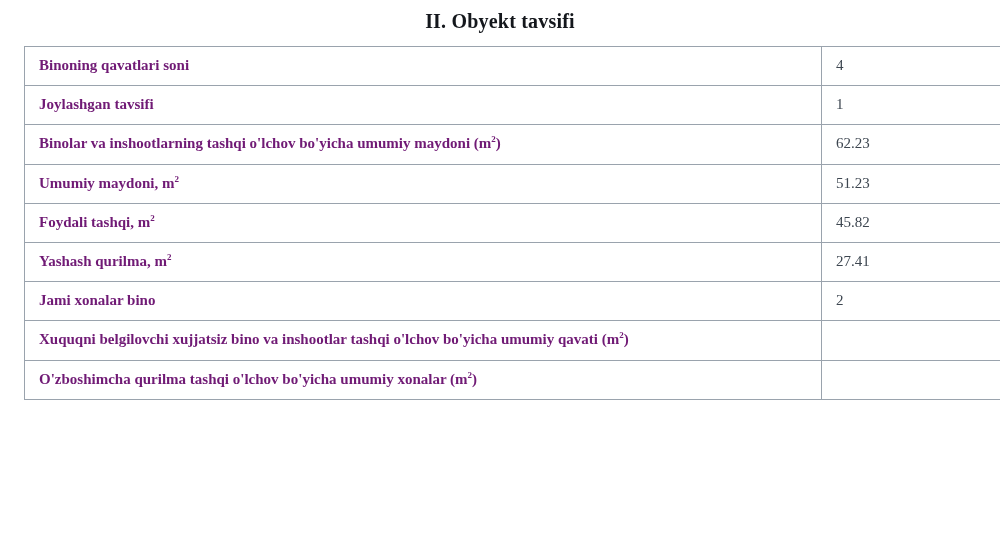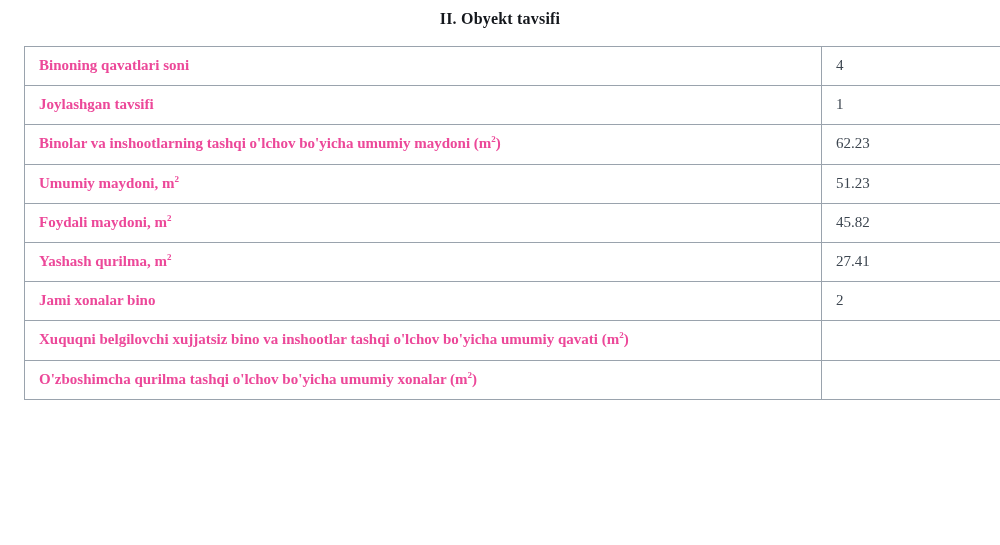--- a/index.html
+++ b/index.html
@@ -17,21 +17,21 @@
   .page {
     position: relative;
     width: 1000px;
     height: 545px;
     background: #ffffff;
   }
   .doc-title {
     text-align: center;
     font-family: "Liberation Serif", serif;
     font-weight: bold;
-    font-size: 16px;
+    font-size: 20px;
     color: #14171c;
     padding-top: 10px;
     letter-spacing: 0.2px;
   }
   .table-wrap {
     position: absolute;
     left: 24px;
     top: 46px;
     width: 976px;
   }
@@ -43,21 +43,21 @@
   table.obj-table td {
     border: 1px solid #9aa3ad;
     padding: 9px 12px 10px 14px;
     vertical-align: middle;
     font-size: 15px;
     line-height: 1.28;
   }
   td.label {
     width: 770px;
     font-weight: bold;
-    color: #ec4899;
+    color: #701a75;
     font-family: "Liberation Serif", serif;
   }
   td.value {
     width: 204px;
     font-weight: normal;
     color: #3d4650;
     font-family: "Liberation Serif", serif;
     font-size: 15px;
   }
   
@@ -94,21 +94,21 @@
         </tr>
         <tr>
           <td class="label"><span>Binolar va inshootlarning tashqi o'lchov bo'yicha umumiy maydoni (m</span><sup>2</sup><span>)</span></td>
           <td class="value">62.23</td>
         </tr>
         <tr>
           <td class="label"><span>Umumiy maydoni, m</span><sup>2</sup><span></span></td>
           <td class="value">51.23</td>
         </tr>
         <tr>
-          <td class="label"><span>Foydali maydoni, m</span><sup>2</sup><span></span></td>
+          <td class="label"><span>Foydali tashqi, m</span><sup>2</sup><span></span></td>
           <td class="value">45.82</td>
         </tr>
         <tr>
           <td class="label"><span>Yashash qurilma, m</span><sup>2</sup><span></span></td>
           <td class="value">27.41</td>
         </tr>
         <tr>
           <td class="label"><span>Jami xonalar bino</span></td>
           <td class="value">2</td>
         </tr>

